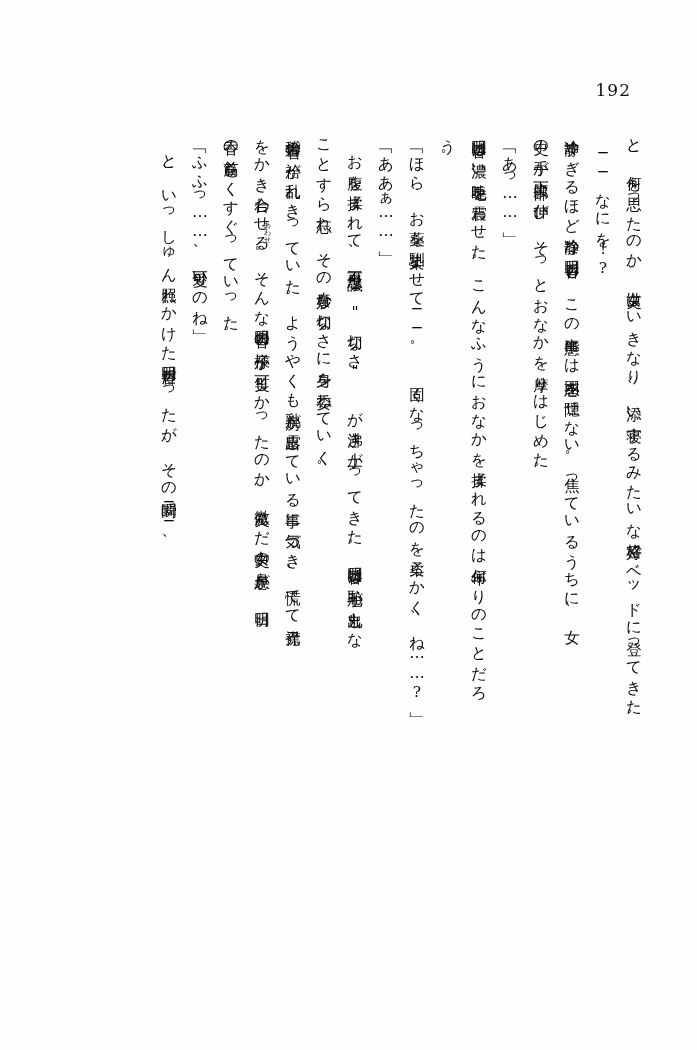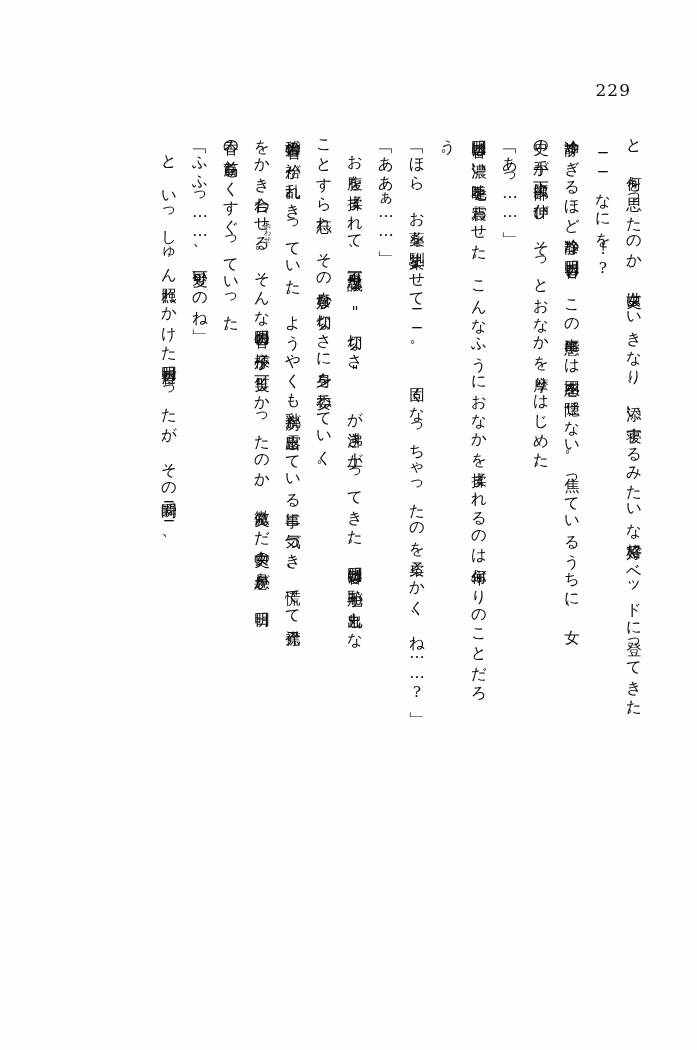--- a/index.html
+++ b/index.html
@@ -80,21 +80,21 @@
     text-orientation: upright;
     letter-spacing: 0px;
     color: #111;
   }
 </style>
 </head>
 <body>
 
 <div class="page">
 
-  <div class="page-number">229</div>
+  <div class="page-number">192</div>
 
   <div class="text-block">
 
   <div class="vline">と、何を思ったのか、女史はいきなり、添い寝するみたいな格好でベッドに登ってきた。</div>
       <div class="vline indent">──なにを!?</div>
       <div class="vline">冷静すぎるほど冷静な明日香も、この事態には困惑を隠せない。焦っているうちに、女</div>
       <div class="vline">史の手が下腹部に伸び、そっとおなかを摩りはじめた。</div>
       <div class="vline indent">「あっ……」</div>
       <div class="vline">明日香は濃い睫毛を震わせた。こんなふうにおなかを揉まれるのは何年ぶりのことだろ</div>
       <div class="vline">う。</div>

